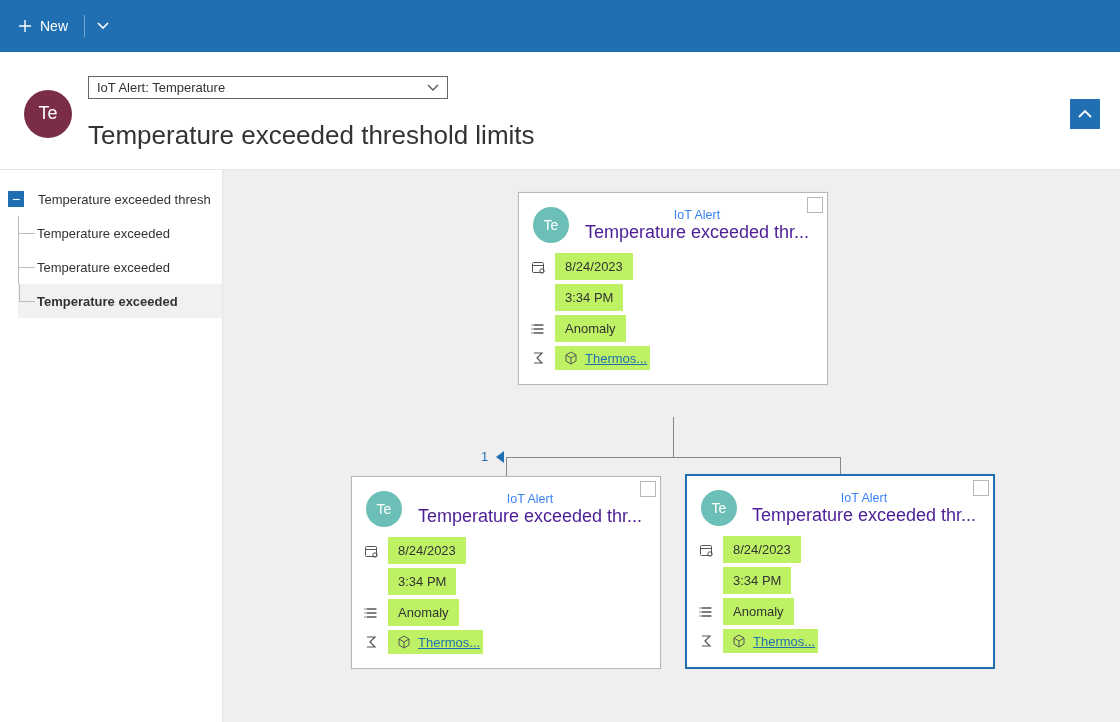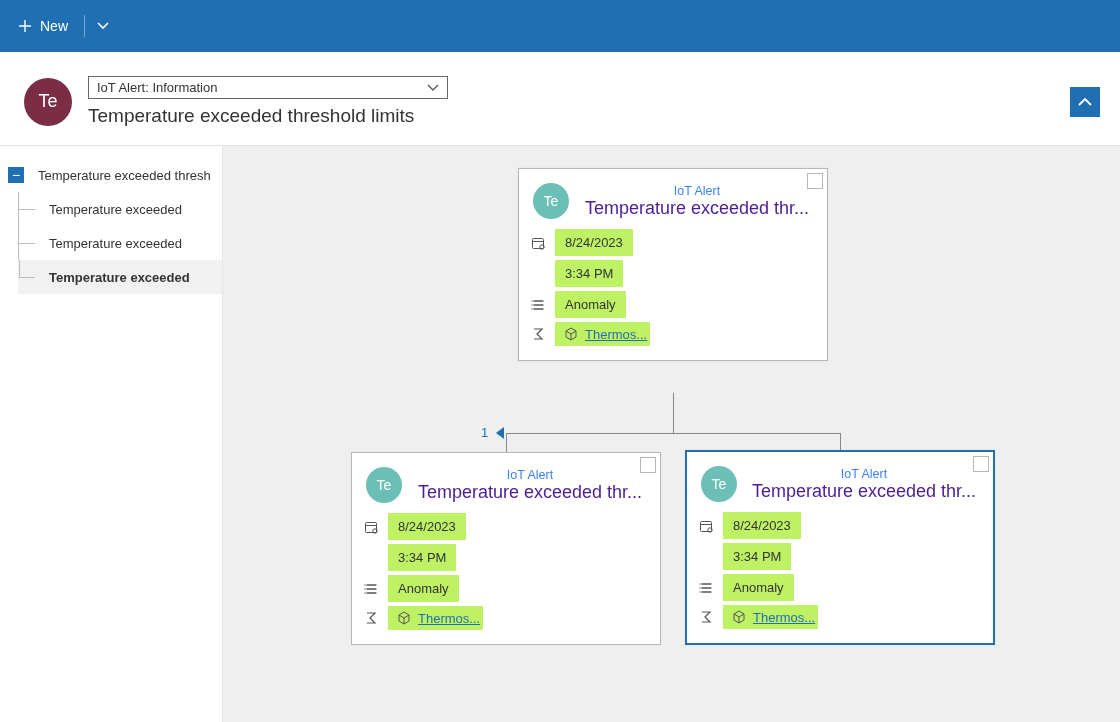--- a/index.html
+++ b/index.html
@@ -55,23 +55,23 @@
   .form-selector {
     width: 360px;
     border: 1px solid #666;
     padding: 3px 8px;
     font-size: 13px;
     display: flex; justify-content: space-between; align-items: center;
     background: #fff;
     cursor: pointer;
   }
   .record-title {
-    font-size: 19px;
+    font-size: 26px;
     color: #333;
-    margin-top: 6px;
+    margin-top: 21px;
     font-weight: 400;
   }
   .collapse-btn {
     width: 30px; height: 30px;
     background: #1f6fb2;
     display:flex; align-items:center; justify-content:center;
     cursor:pointer;
   }
 
   
@@ -89,21 +89,21 @@
   .tree-row {
     display:flex; align-items:center;
     height: 34px;
     font-size: 13px;
     color:#333;
     cursor:pointer;
     white-space: nowrap;
     overflow: hidden;
   }
   .tree-row.root { padding-left: 8px; }
-  .tree-row.child { padding-left: 24px; position:relative; margin-left:18px; border-left:1px solid #bbb;}
+  .tree-row.child { padding-left: 12px; position:relative; margin-left:18px; border-left:1px solid #bbb;}
   .tree-row.child::before{
     content:""; position:absolute; left:0; top:17px; width:16px; height:1px; background:#bbb;
   }
   .tree-row.child.last{border-left:1px solid transparent;}
   .tree-row.child.last::after{
     content:""; position:absolute; left:0; top:0; width:1px; height:17px; background:#bbb;
   }
   .tree-row.selected { background:#f1f1f1; font-weight:600; }
   .tree-row .label { padding-left: 6px; overflow:hidden; text-overflow:clip;}
   .minus-box {
@@ -212,21 +212,21 @@
     </span>
   </div>
 </div>
 
 <div class="record-header">
   <div class="avatar-lg">
     <span>Te</span>
   </div>
   <div class="header-main">
     <div class="form-selector">
-      <span>IoT Alert: Information</span>
+      <span>IoT Alert: Temperature</span>
       <span class="icon">
         <svg width="12" height="8" viewBox="0 0 12 8">
             <path d="M1 1l5 5 5-5" fill="none" stroke="#555" stroke-width="1.4"></path>
           </svg>
       </span>
     </div>
     <div class="record-title">Temperature exceeded threshold limits</div>
   </div>
   <div class="collapse-btn">
     <span class="icon">

